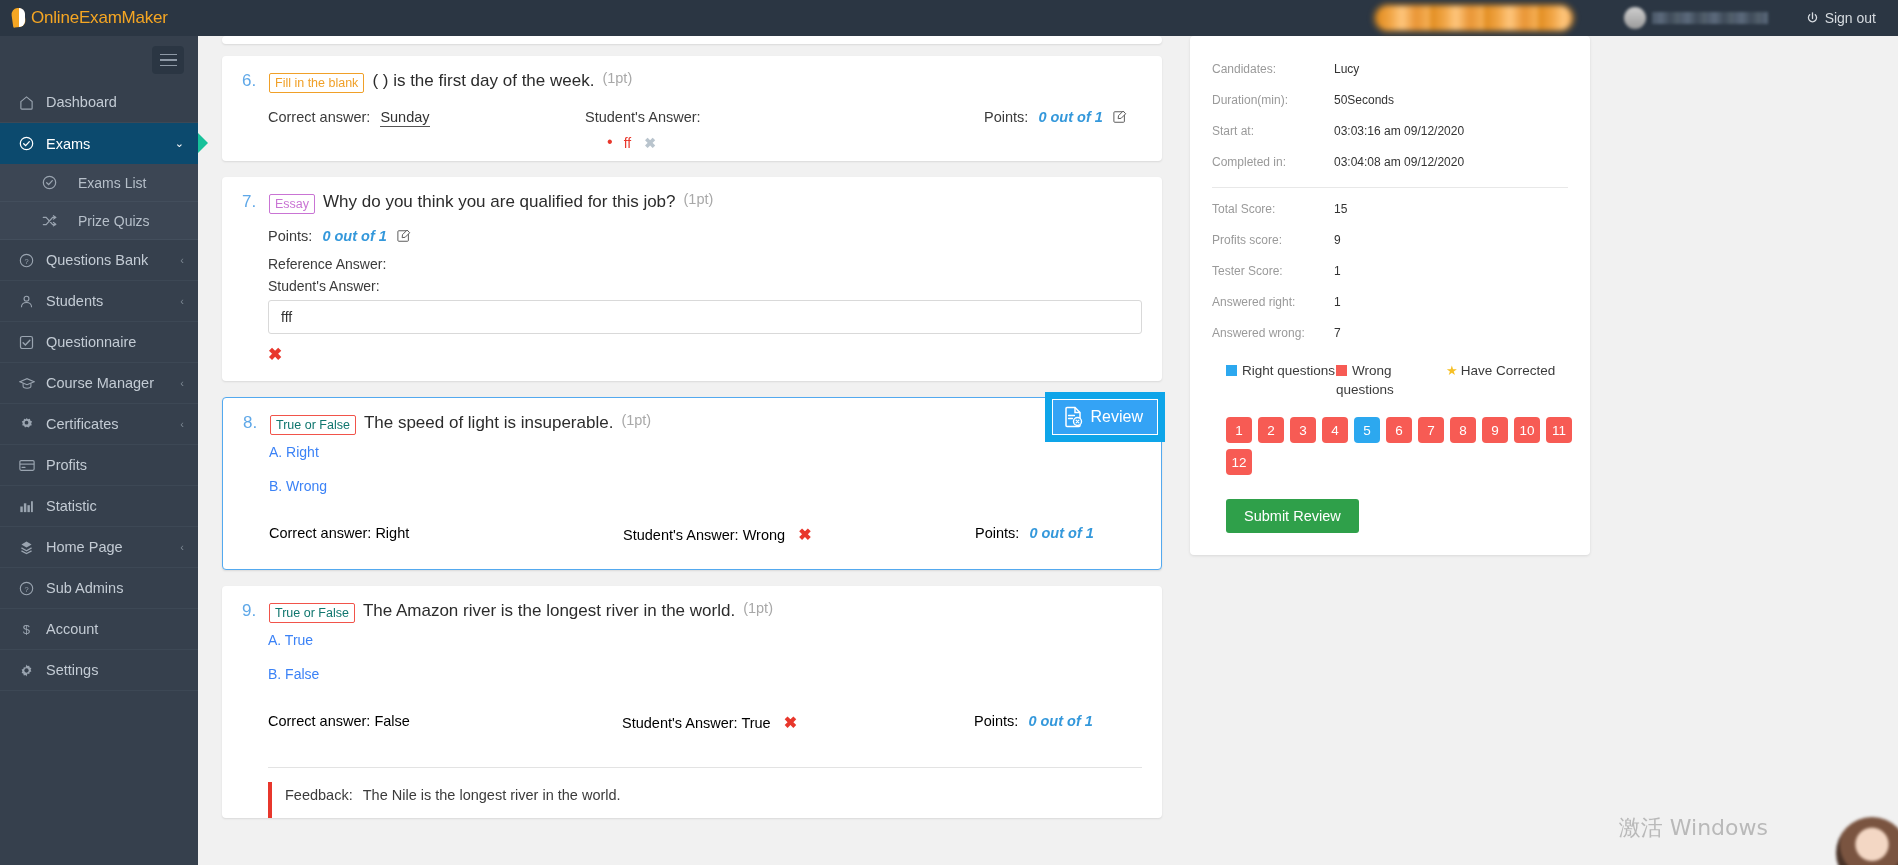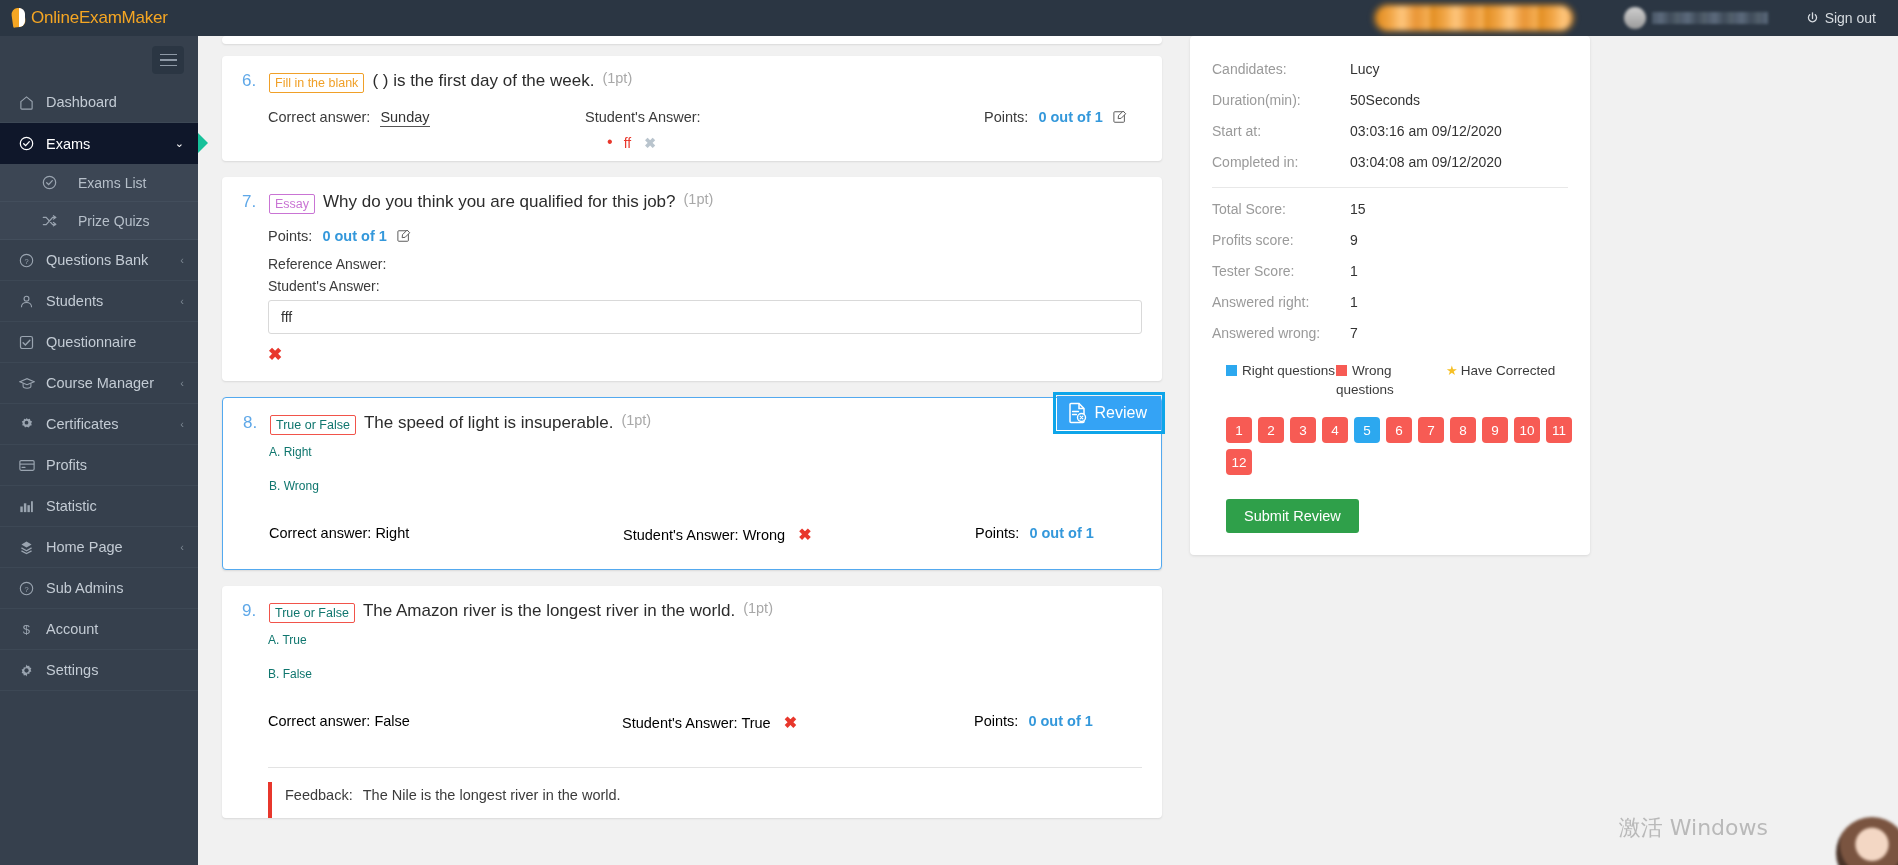--- a/index.html
+++ b/index.html
@@ -86,21 +86,21 @@
     height: 41px; display: flex; align-items: center;
     padding: 0 14px 0 18px; gap: 11px;
     color: #c3cbd4; font-size: 14.5px;
     border-bottom: 1px solid #3d4855;
     cursor: pointer;
   }
   .nav-item .ic { width: 17px; text-align: center; color: #9aa4b0; font-size: 14px; flex: none; display:inline-flex; align-items:center; justify-content:center;}
   .nav-item .lbl { flex: 1; }
   .nav-item .caret { color: #7c8793; font-size: 11px; }
   .nav-item.active {
-    background: #0f172a; color: #fff;
+    background: #0c4a6e; color: #fff;
     border-bottom: none;
   }
   .nav-item.active .ic, .nav-item.active .caret { color: #fff; }
   .nav-item.active:after {
     content: ""; position: absolute; right: -10px; top: 10px;
     width: 0; height: 0;
     border-top: 10px solid transparent;
     border-bottom: 10px solid transparent;
     border-left: 10px solid #17c19a;
   }
@@ -140,22 +140,22 @@
     font-size: 12.5px; line-height: 16px;
     padding: 1px 5px; border: 1px solid; border-radius: 2px;
     white-space: nowrap; margin-top: 3px;
   }
   .tag-fill { color: #f0a028; border-color: #f0a028; }
   .tag-essay { color: #c974d4; border-color: #c974d4; }
   .tag-tf { color: #0f766e; border-color: #f1534a; }
   .q-text { font-size: 17px; color: #2c2c2c; line-height: 22px; }
   .q-pts { color: #a8a8a8; font-size: 14.5px; }
 
-  .opt { padding: 0 32px 0 46px; color: #0f766e; font-size: 12px; line-height: 34px; }
-  .pts-blue { color: #3498db; font-weight: bold; margin-left: 6px; }
+  .opt { padding: 0 32px 0 46px; color: #3b82f6; font-size: 14px; line-height: 34px; }
+  .pts-blue { color: #3498db; font-weight: bold; margin-left: 6px; font-style: italic; }
   .xmark { color: #e8372c; font-weight: bold; font-size: 16px; margin-left: 9px; }
   .pen {
     display: inline-block; margin-left: 6px; vertical-align: -2px; cursor: pointer;
   }
 
   .underline-ans {
     border-bottom: 1px solid #555; padding-bottom: 1px; margin-left: 6px;
     color: #333;
   }
   .textarea-box {
@@ -170,36 +170,36 @@
     margin: 14px 20px 0 46px; padding-left: 13px;
     border-left: 4px solid #e8372c;
     font-size: 14.5px; color: #3b3b3b; line-height: 26px;
     padding-bottom: 10px;
   }
 
   
   .card.focused { border: 1px solid #53a9ef; }
   #review-wrap {
     position: absolute; right: -4px; top: -6px;
-    border: 3px solid #0ea5e9; padding: 1px; z-index: 12;
+    border: 7px solid #0ea5e9; padding: 1px; z-index: 12;
   }
   #review-btn {
     background: #34a3f5; color: #fff;
     display: flex; align-items: center; gap: 7px;
     padding: 6px 14px 6px 11px; font-size: 16px; cursor: pointer;
   }
 
   
   #side-panel {
     position: absolute; left: 992px; top: 0;
     width: 400px; background: #fff;
     border-radius: 4px; box-shadow: 0 1px 3px rgba(0,0,0,0.10);
     padding: 18px 22px 22px 22px;
   }
-  .info-row { display: flex; font-size: 14px; line-height: 31px; gap: 16px; }
+  .info-row { display: flex; font-size: 12px; line-height: 31px; }
   .info-row .k { color: #9a9a9a; width: 122px; flex: none; }
   .info-row .v { color: #333; }
   .panel-sep { height: 1px; background: #e8e8e8; margin: 9px 0 6px 0; }
 
   .legend { display: flex; margin: 12px 0 4px 14px; font-size: 13.5px; color: #3b3b3b; }
   .legend > div { width: 110px; line-height: 19px; }
   .legend .sw {
     display: inline-block; width: 11px; height: 11px;
     margin-right: 5px; vertical-align: -1px;
   }

